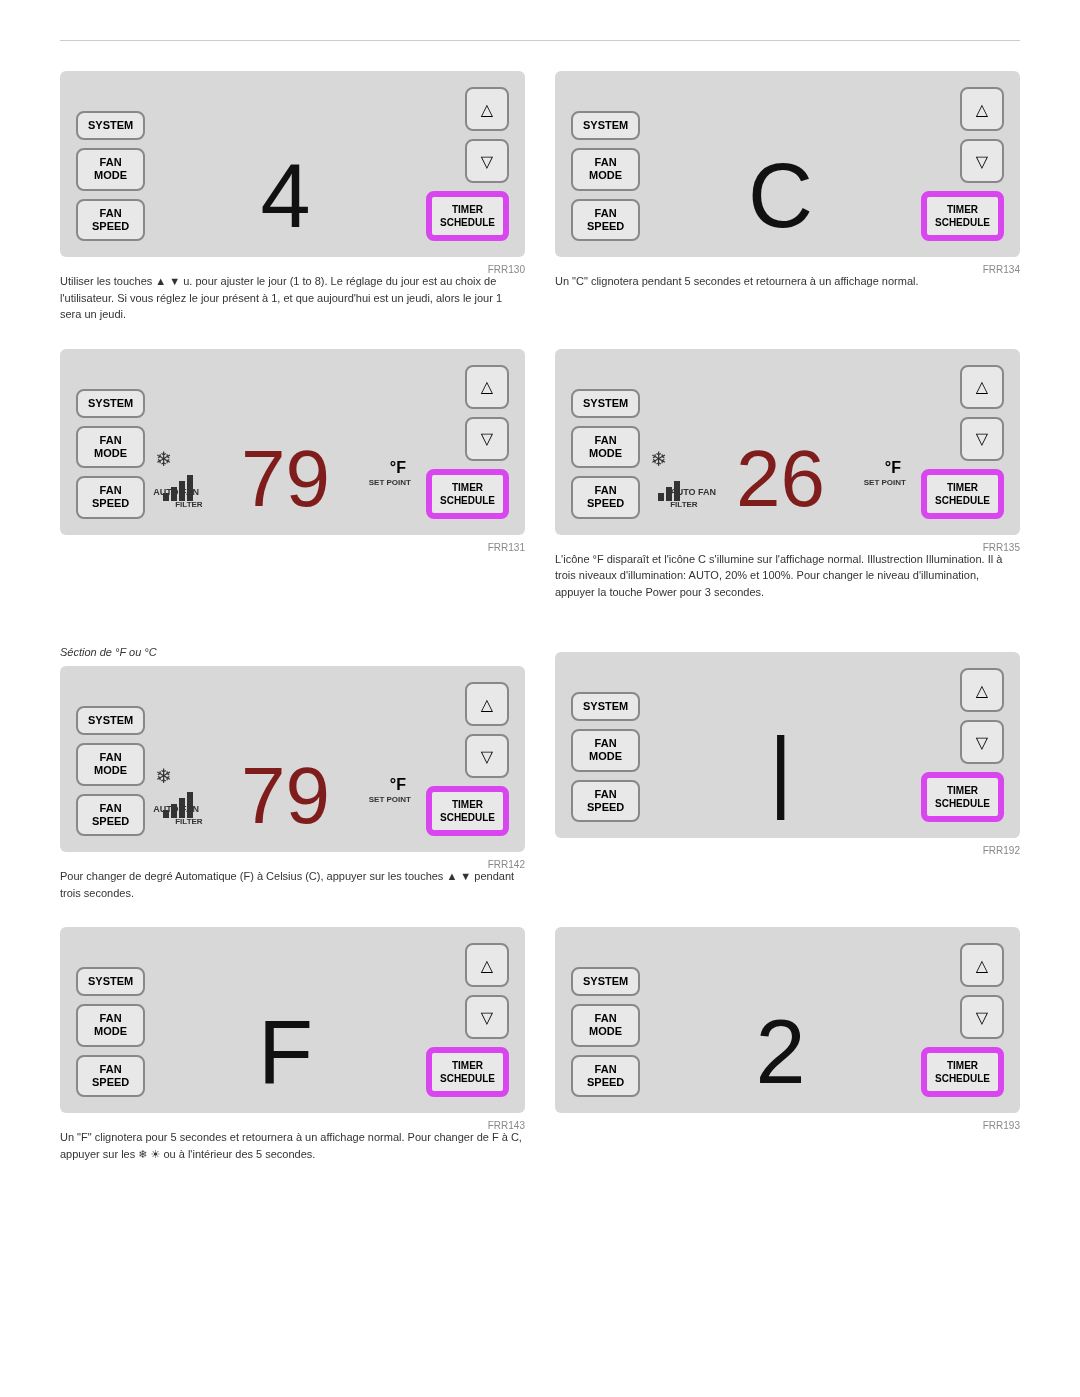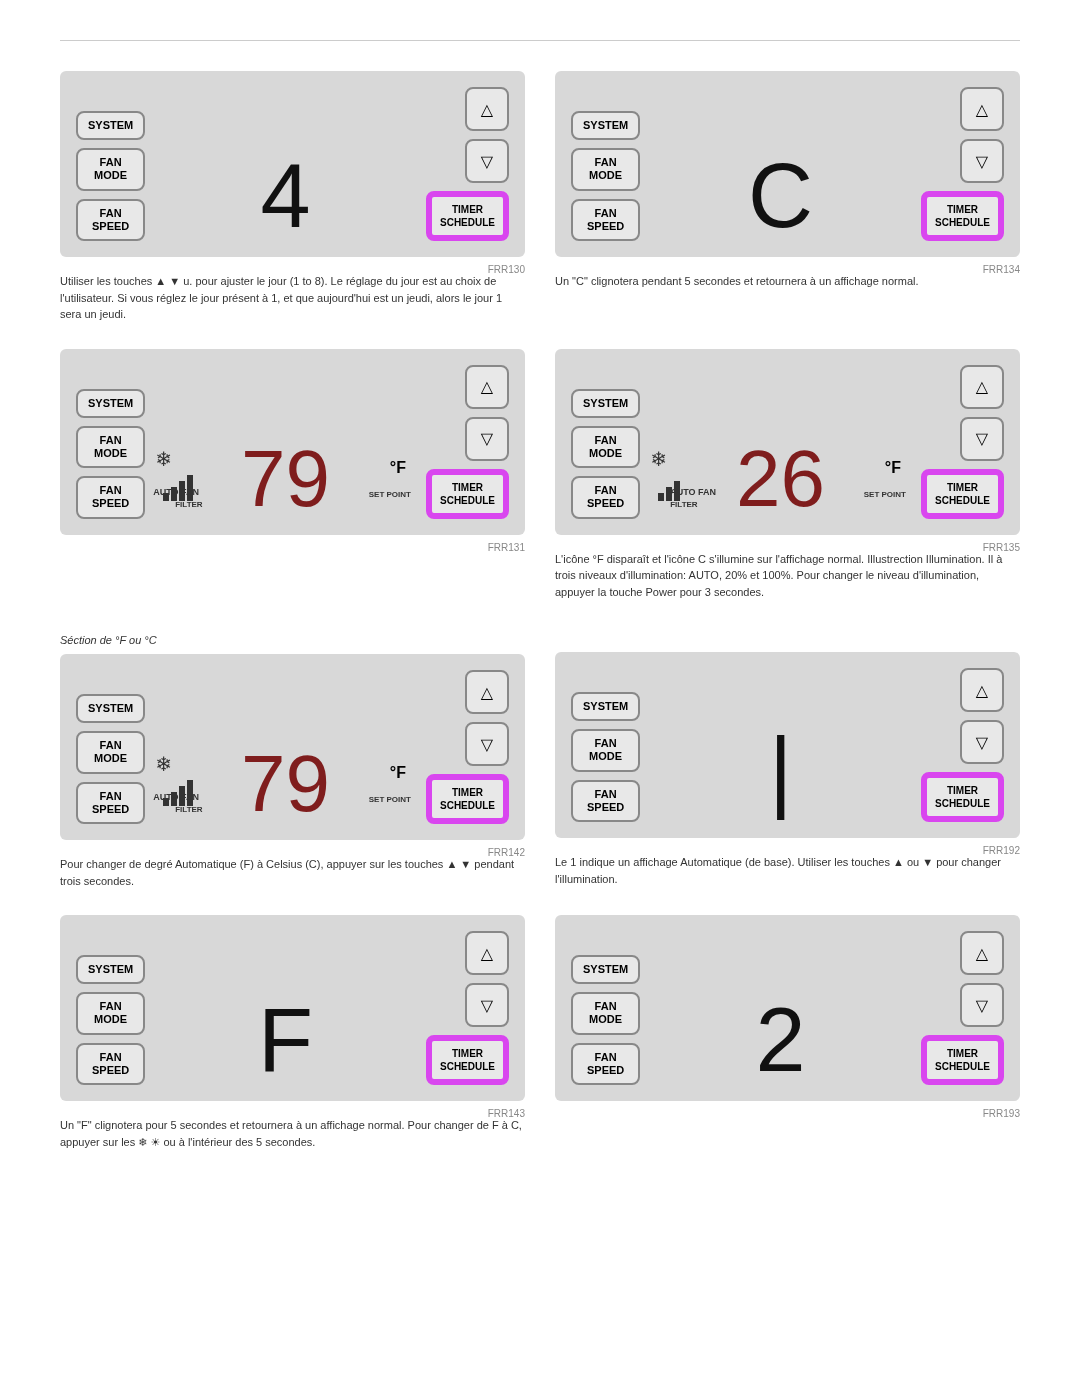--- a/index.html
+++ b/index.html
@@ -164,21 +164,21 @@
       top: 20px;
       right: 20px;
       font-weight: bold;
     }
 
     .set-point-label {
       font-size: 8px;
       font-weight: bold;
       color: #333;
       position: absolute;
-      bottom: 20px;
+      bottom: 32px;
       right: 15px;
     }
 
     .filter-label {
       font-size: 8px;
       font-weight: bold;
       color: #333;
       position: absolute;
       bottom: 10px;
       left: 30px;
@@ -204,21 +204,21 @@
       line-height: 1.5;
       margin-bottom: 16px;
       margin-top: 8px;
     }
 
     .section-title {
       font-size: 11px;
       color: #333;
       font-style: italic;
       margin-bottom: 8px;
-      margin-top: 8px;
+      margin-top: 20px;
     }
 
     .panel-spacer {
       flex: 1;
       display: flex;
       align-items: center;
       justify-content: center;
     }
 
     .slash-char {
@@ -391,22 +391,20 @@
         <div class="panel-spacer">
           <span class="slash-char">|</span>
         </div>
         <div class="panel-right">
           <button class="btn-arrow">△</button>
           <button class="btn-arrow">▽</button>
           <button class="btn-timer">TIMER<br>SCHEDULE</button>
         </div>
         <span class="panel-fig-num">FRR192</span>
       </div>
-      <div class="caption-text">Le 1 indique un affichage Automatique (de base). Utiliser les touches ▲ ou
-▼ pour changer l'illumination.</div>
     </div>
   </div>
 
   <div class="two-col">
 
     <div class="col-left">
       <div class="panel">
         <div class="panel-buttons">
           <button class="btn-system">SYSTEM</button>
           <button class="btn-fan-mode">FAN<br>MODE</button>

